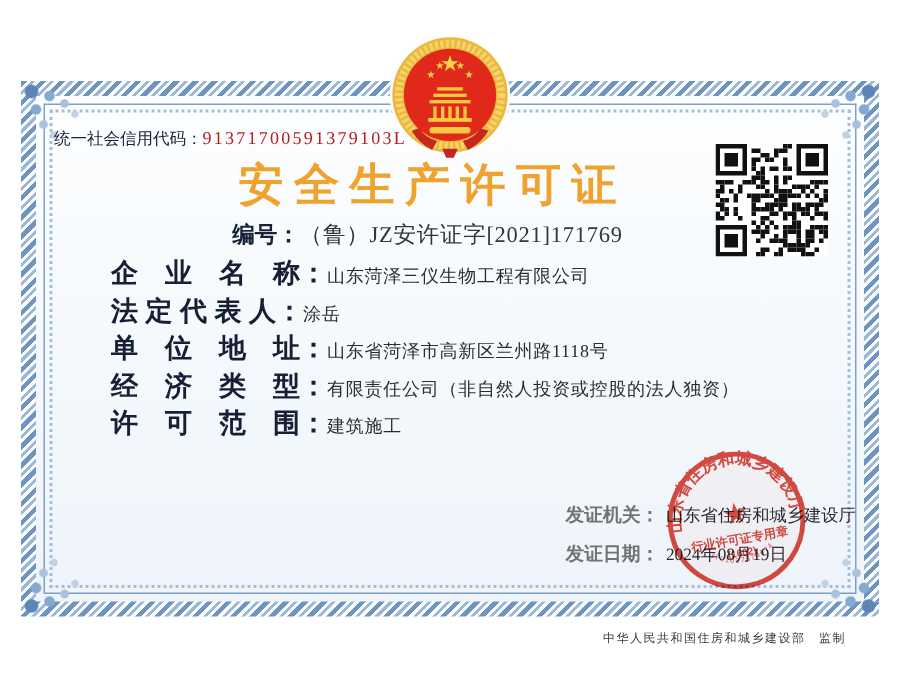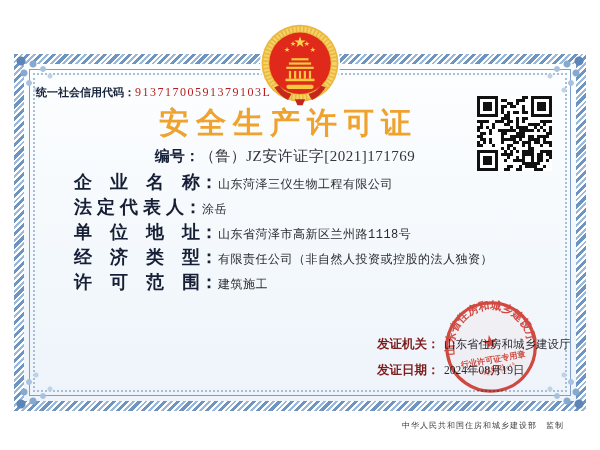--- a/index.html
+++ b/index.html
@@ -27,41 +27,41 @@
       radial-gradient(circle at 17px 31px,#a9c1dd 2.4px,transparent 3.4px),
       radial-gradient(circle at 38px 24px,#bfd2e6 2px,transparent 3px),
       radial-gradient(circle at 24px 38px,#bfd2e6 2px,transparent 3px);
   }
   .corner.tl{left:12px; top:52px;}
   .corner.tr{right:12px; top:52px; transform:scaleX(-1);}
   .corner.bl{left:12px; bottom:37px; transform:scaleY(-1);}
   .corner.br{right:12px; bottom:37px; transform:scale(-1,-1);}
   
   .credit{position:absolute; left:36px; top:85px; font-size:11px; white-space:nowrap;}
-  .credit .lbl{font-weight:700; color:#16223a;}
+  .credit .lbl{font-weight:400; color:#16223a;}
   .credit .val{font-family:"Liberation Serif", serif; font-size:12px; letter-spacing:1.5px; color:#b91c1c;}
   .emblem{position:absolute; left:257px; top:24px; width:86px; height:82px; z-index:3;}
   .qr{position:absolute; left:477px; top:96px; width:75px; height:75px; background:#fff;}
   .title{
     position:absolute; left:138px; top:103px; width:294px; text-align:center;
     font-size:30px; font-weight:700; color:#efa32e; letter-spacing:7px; padding-left:7px; box-sizing:border-box;
     white-space:nowrap;
     font-family:Liberation Mono, monospace;
   }
   .number-line{position:absolute; left:138px; top:147px; width:294px; text-align:center; font-size:15px; white-space:nowrap;}
   .number-line .lbl{font-weight:700; color:#16223a;}
   .number-line .val{font-family:"Liberation Serif", serif; color:#33343c; letter-spacing:0.5px;}
   
   .row{position:absolute; left:74px; white-space:nowrap; display:flex; align-items:baseline;}
   .row .lbl{font-weight:700; font-size:18px; color:#161f35; min-width:110px; white-space:pre;}
-  .row .val{font-family:Liberation Mono, monospace; font-size:12px; color:#2b2c32; letter-spacing:0.5px;}
+  .row .val{font-family:Liberation Serif, serif; font-size:12px; color:#2b2c32; letter-spacing:0.5px;}
   .row .sep{font-weight:700; font-size:13px; color:#161f35; margin:0 12px 0 30px;}
   
   .issue-row{position:absolute; left:377px; white-space:nowrap;}
-  .issue-row .lbl{font-weight:700; font-size:12.5px; color:#7f1d1d;text-align:right;}
+  .issue-row .lbl{font-weight:700; font-size:12.5px; color:#737373;text-align:right;}
   .issue-row .val{font-family:"Liberation Serif", serif; font-size:11.5px; color:#2b2c32;}
   .seal{position:absolute; left:443px; top:299px; width:96px; height:96px; z-index:4; opacity:0.88; mix-blend-mode:multiply; transform:rotate(-10deg);}
   .footer{position:absolute; right:36px; top:420px; font-size:8px; color:#3a3a3a; letter-spacing:1px; white-space:nowrap;}
 </style>
 </head>
 <body>
 
 <div class="page">
 
   <div class="frame-band"></div>

